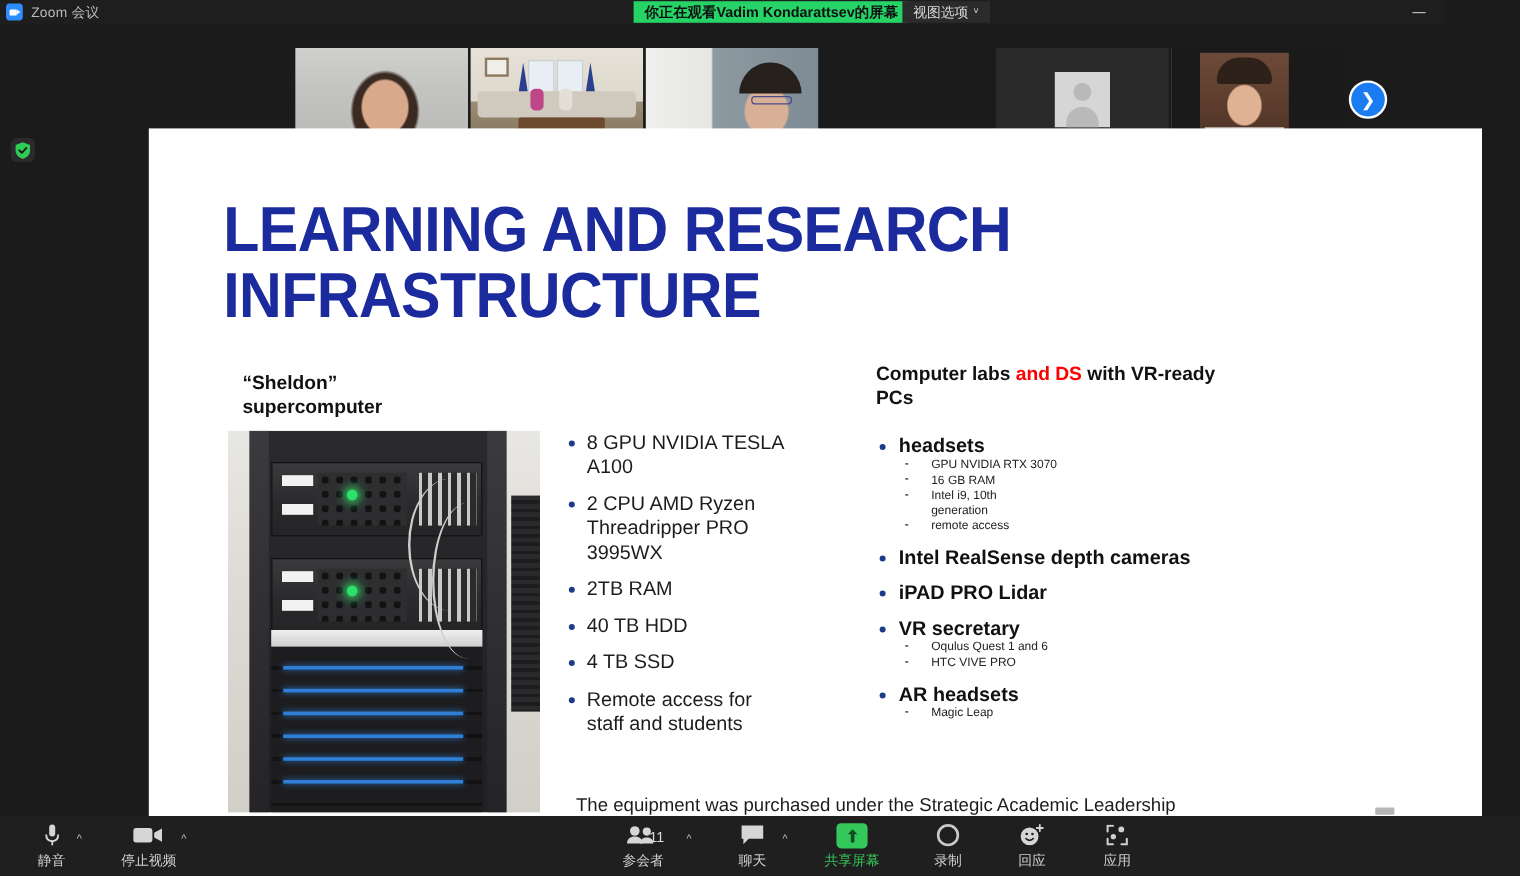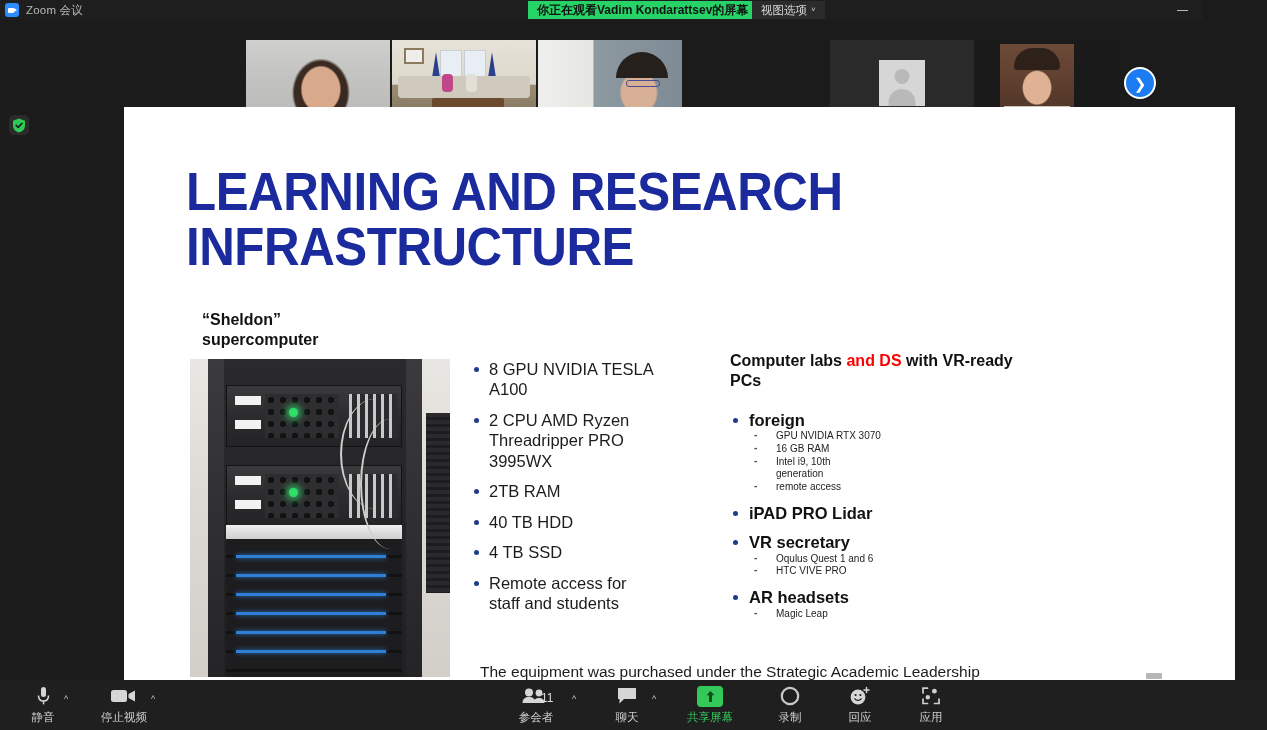--- a/index.html
+++ b/index.html
@@ -238,21 +238,21 @@
   }
   .bul {
     position: relative; padding-left: 17px; margin-bottom: 10px;
   }
   .bul::before {
     content: ""; position: absolute; left: 2px; top: 8px;
     width: 5px; height: 5px; border-radius: 50%; background: #1e3a8a;
   }
 
   .col-right {
-    position: absolute; left: 606px; top: 196px; width: 300px; margin-top: 48px;
+    position: absolute; left: 606px; top: 196px; width: 300px;
   }
   .right-head {
     font-size: 16px; font-weight: 700; color: #111; line-height: 1.28;
     margin-bottom: 18px;
   }
   .accent-red { color: #ff0000; }
   .bul-b {
     position: relative; padding-left: 19px; font-size: 16.5px; font-weight: 700;
     color: #111; line-height: 1.24; margin-top: 9px;
   }
@@ -449,27 +449,28 @@
         <div class="bul">40 TB HDD</div>
         <div class="bul">4 TB SSD</div>
         <div class="bul">Remote access for staff and students</div>
       </div>
 
       <div class="col-right">
         <div class="right-head">
           <span>Computer labs </span><span class="accent-red">and DS</span><span> with VR-ready PCs</span>
         </div>
 
-        <div class="bul-b">foreign</div>
+        <div class="bul-b">headsets</div>
         <div class="sub">GPU NVIDIA RTX 3070</div>
         <div class="sub">16 GB RAM</div>
         <div class="sub">Intel i9, 10th</div>
         <div class="sub cont">generation</div>
         <div class="sub">remote access</div>
 
+        <div class="bul-b">Intel RealSense depth cameras</div>
         <div class="bul-b">iPAD PRO Lidar</div>
 
         <div class="bul-b">VR secretary</div>
         <div class="sub">Oqulus Quest 1 and 6</div>
         <div class="sub">HTC VIVE PRO</div>
 
         <div class="bul-b">AR headsets</div>
         <div class="sub">Magic Leap</div>
       </div>
 

